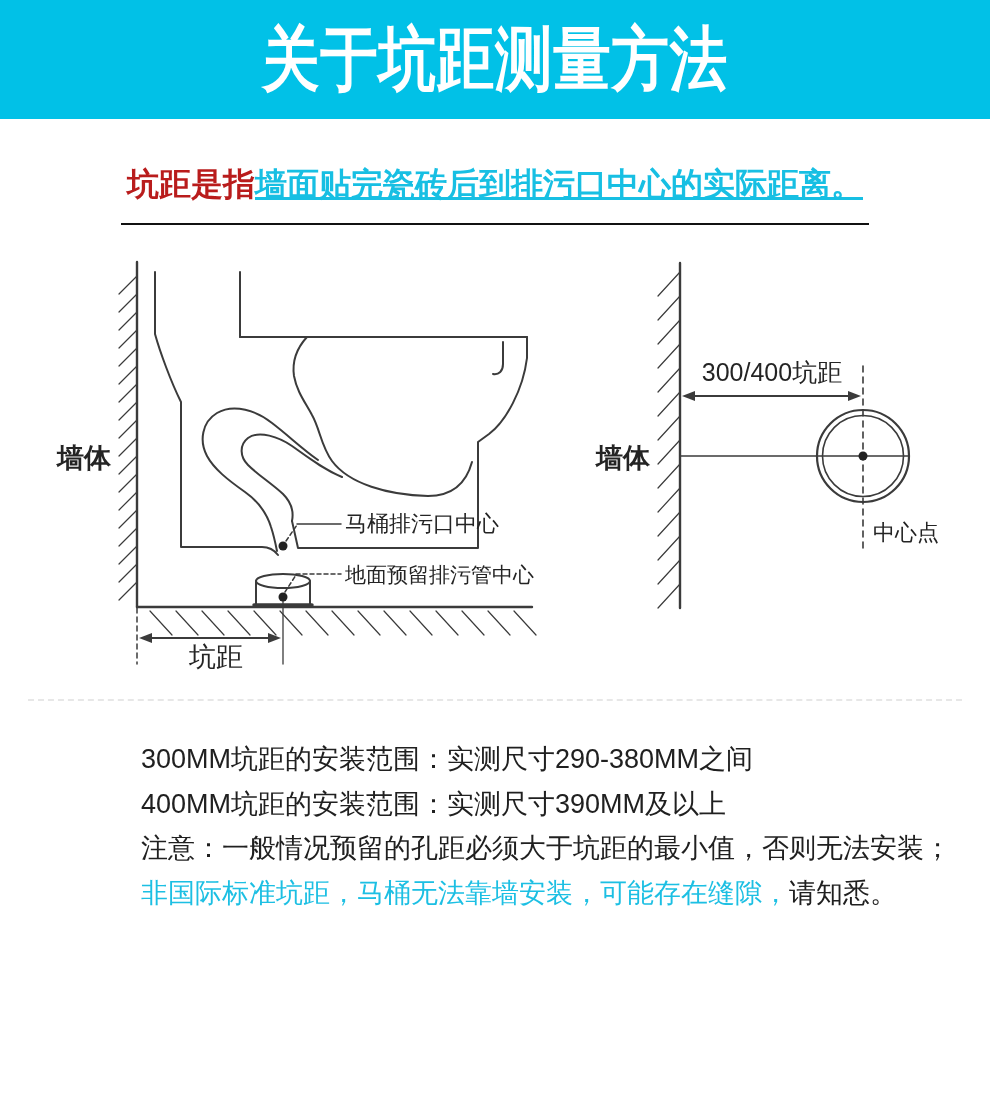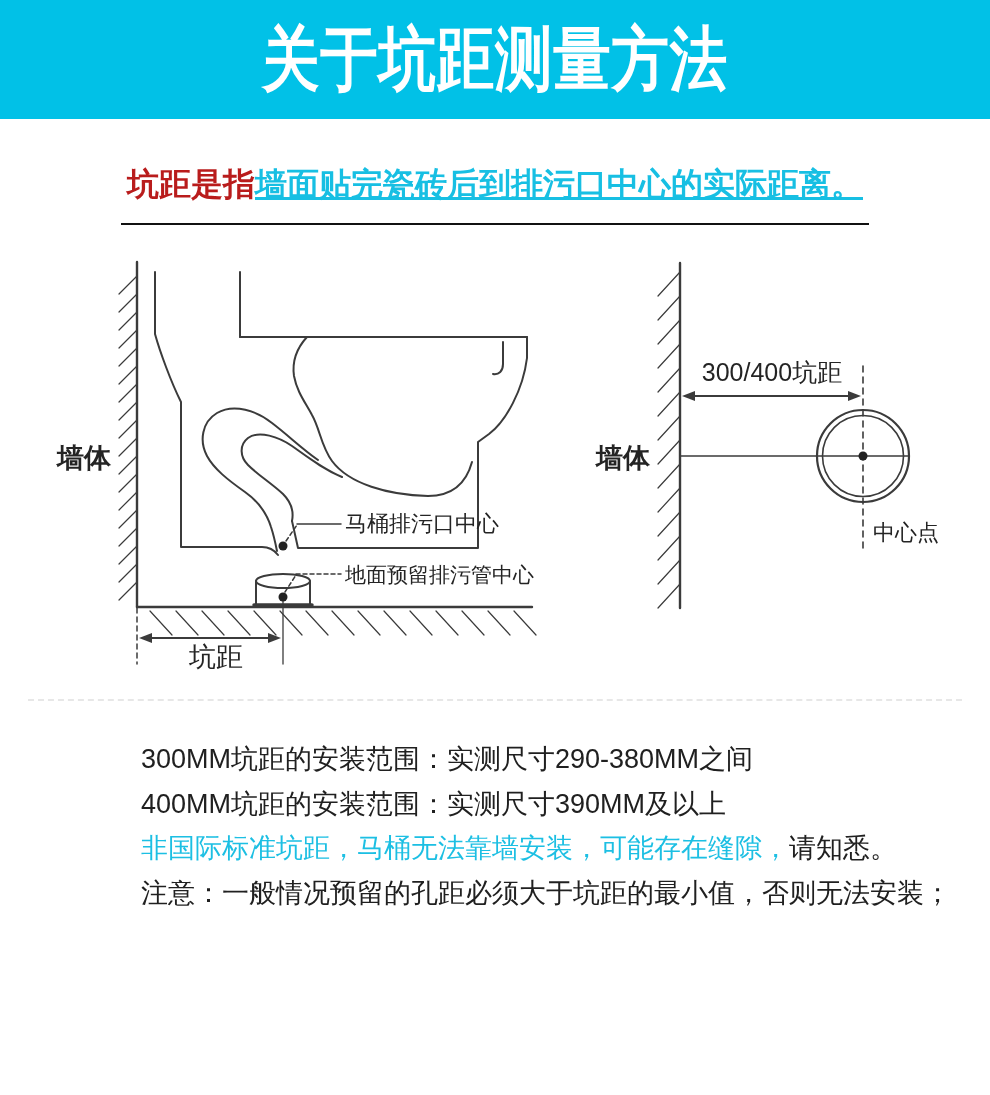--- a/index.html
+++ b/index.html
@@ -121,17 +121,17 @@
     <text class="svg-label" x="596" y="467" font-size="27" font-weight="600">墙体</text>
     <text class="svg-label" x="772" y="381" font-size="25" text-anchor="middle">300/400坑距</text>
     <text class="svg-label" x="873" y="540" font-size="22">中心点</text>
   </svg>
 
   <div class="divider"></div>
 
   <div class="notes">
     <p>300MM坑距的安装范围：实测尺寸290-380MM之间</p>
     <p>400MM坑距的安装范围：实测尺寸390MM及以上</p>
+    <p>注意：一般情况预留的孔距必须大于坑距的最小值，否则无法安装；</p>
     <p><span class="cyan">非国际标准坑距，马桶无法靠墙安装，可能存在缝隙，</span><span>请知悉。</span></p>
-    <p>注意：一般情况预留的孔距必须大于坑距的最小值，否则无法安装；</p>
   </div>
 
 </div>
 
 </body></html>

